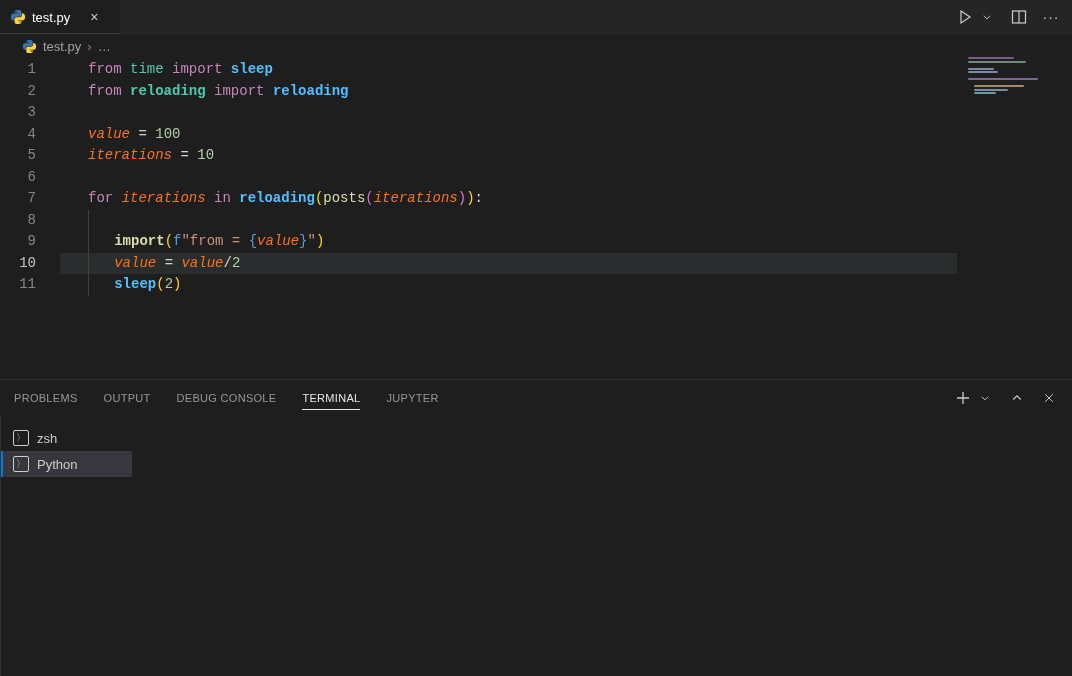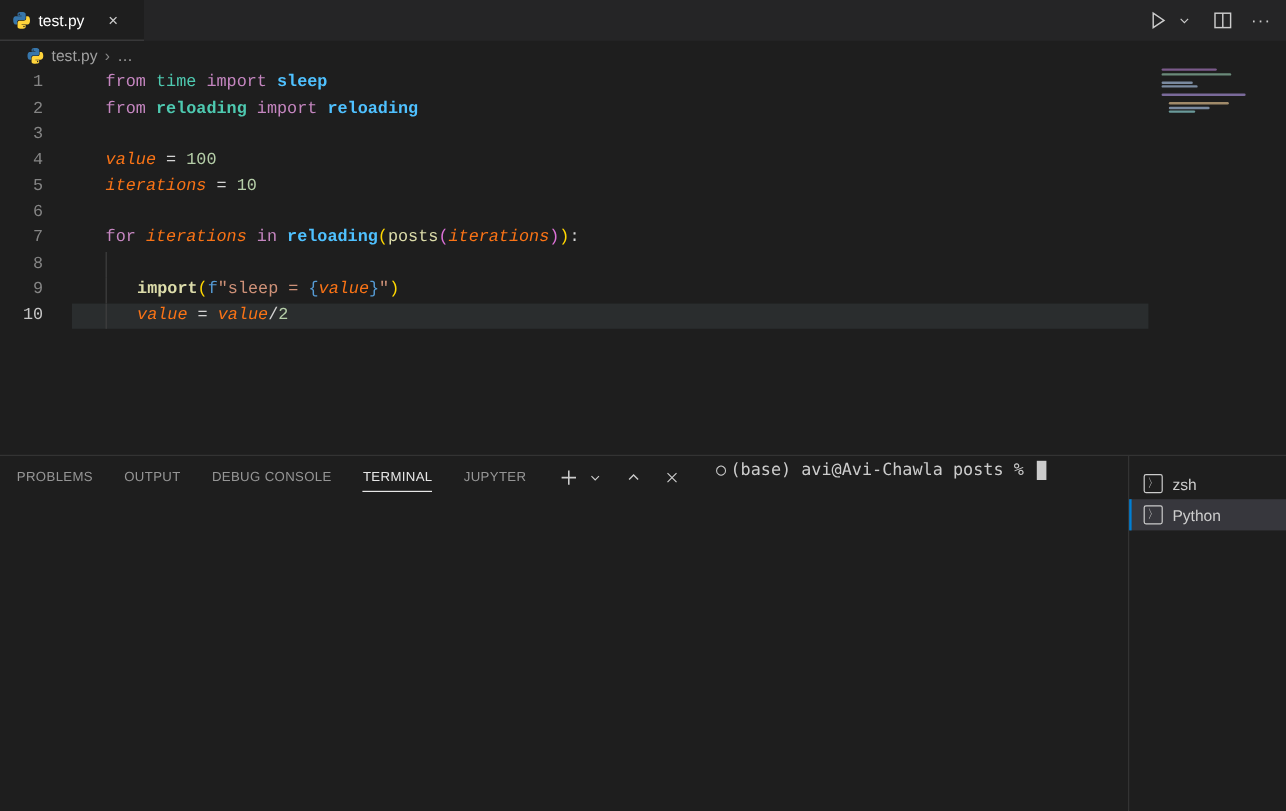--- a/index.html
+++ b/index.html
@@ -126,20 +126,21 @@
   }
 
   
   .panel {
     position:absolute;
     left:0;right:0;bottom:0;
     top:379px;
     background:#1e1e1e;
     border-top:1px solid #333;
     display:flex;
+    flex-direction:column;
   }
   .panel-tabs {
     display:flex;
     align-items:center;
     height:35px;
     padding:0 14px;
     gap:26px;
     font-size:11px;
     letter-spacing:0.3px;
   }
@@ -265,29 +266,33 @@
     <div class="code"><span class="kw">for</span> <span class="var">iterations</span> <span class="kw">in</span> <span class="id-b">reloading</span><span class="par-y">(</span><span class="fn">posts</span><span class="par-p">(</span><span class="var">iterations</span><span class="par-p">)</span><span class="par-y">)</span><span class="op">:</span></div>
   </div>
 
   <div class="line">
     <div class="gutter">8</div>
     <div class="code"><span class="indent-guide"></span></div>
   </div>
 
   <div class="line">
     <div class="gutter">9</div>
-    <div class="code"><span class="indent-guide"></span>   <span class="fn" style="font-weight:bold">import</span><span class="par-y">(</span><span class="str"><span style="color:#569cd6">f</span><span>"</span><span>sleep = </span></span><span style="color:#569cd6">{</span><span class="var">value</span><span style="color:#569cd6">}</span><span class="str">"</span><span class="par-y">)</span></div>
+    <div class="code"><span class="indent-guide"></span>   <span class="fn" style="font-weight:bold">import</span><span class="par-y">(</span><span class="str"><span style="color:#569cd6">f</span><span>"</span><span>from = </span></span><span style="color:#569cd6">{</span><span class="var">value</span><span style="color:#569cd6">}</span><span class="str">"</span><span class="par-y">)</span></div>
   </div>
 
   <div class="line current" style="position:relative">
     <div class="code-bg"></div>
     <div class="gutter">10</div>
     <div class="code" style="position:relative"><span class="indent-guide"></span>   <span class="var">value</span> <span class="op">=</span> <span class="var">value</span><span class="op">/</span><span class="num">2</span></div>
   </div>
 
+  <div class="line">
+    <div class="gutter">11</div>
+    <div class="code"><span class="indent-guide"></span>   <span class="fn" style="color:#4fc1ff;font-weight:bold">sleep</span><span class="par-y">(</span><span class="num">2</span><span class="par-y">)</span></div>
+  </div>
 </div>
 
 <div class="minimap">
   <div class="ml" style="width:46px;background:#7a5a8a"></div>
   <div class="ml" style="width:58px;background:#6a8a7a"></div>
   <div class="ml" style="width:0"></div>
   <div class="ml" style="width:26px;background:#7a8aa0"></div>
   <div class="ml" style="width:30px;background:#7a8aa0"></div>
   <div class="ml" style="width:0"></div>
   <div class="ml" style="width:70px;background:#7a6a9a"></div>
@@ -321,23 +326,20 @@
           </svg>
       </span>
       <span class="icon-btn">
         <svg width="12" height="12" viewBox="0 0 16 16">
             <path stroke="#ccc" stroke-width="1.3" d="M3 3l10 10M13 3L3 13"></path>
           </svg>
       </span>
     </div>
   </div>
   <div class="terminal-body">
-    <div class="term-out">
-      <span class="spin">○</span><span>(base) avi@Avi-Chawla posts % </span><span class="cursor"></span>
-    </div>
 
     <div class="term-sidebar">
       <div class="term-item">
         <span class="term-icon">〉</span>
         <span>zsh</span>
       </div>
       <div class="term-item active">
         <span class="term-icon">〉</span>
         <span>Python</span>
       </div>

